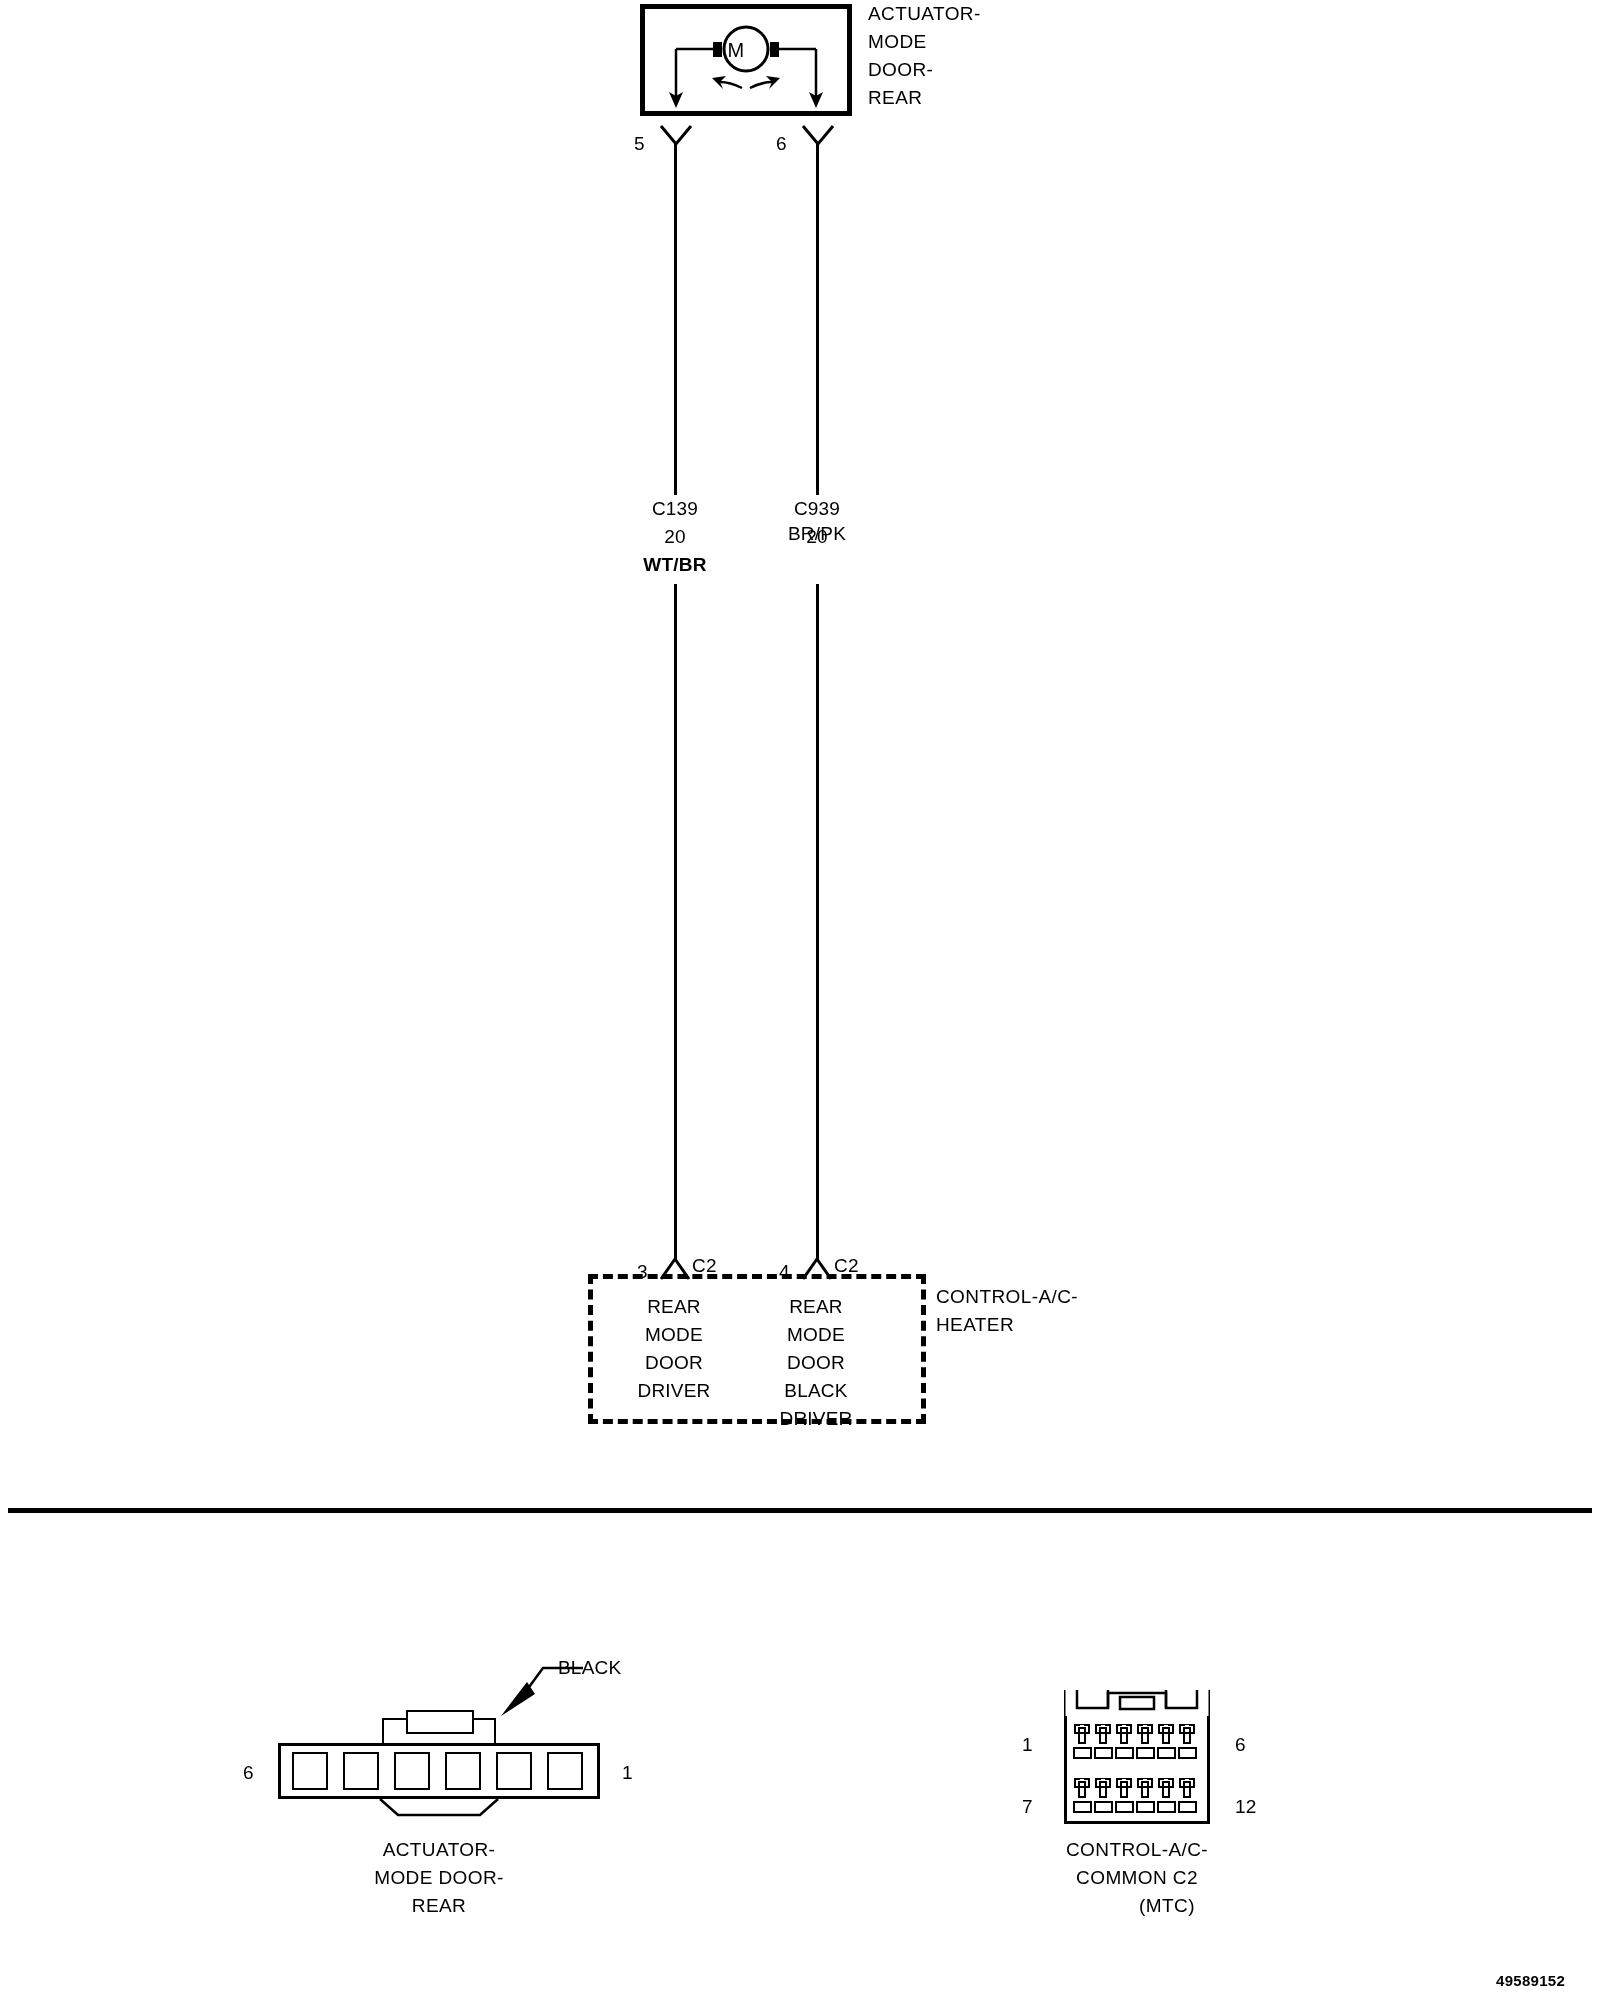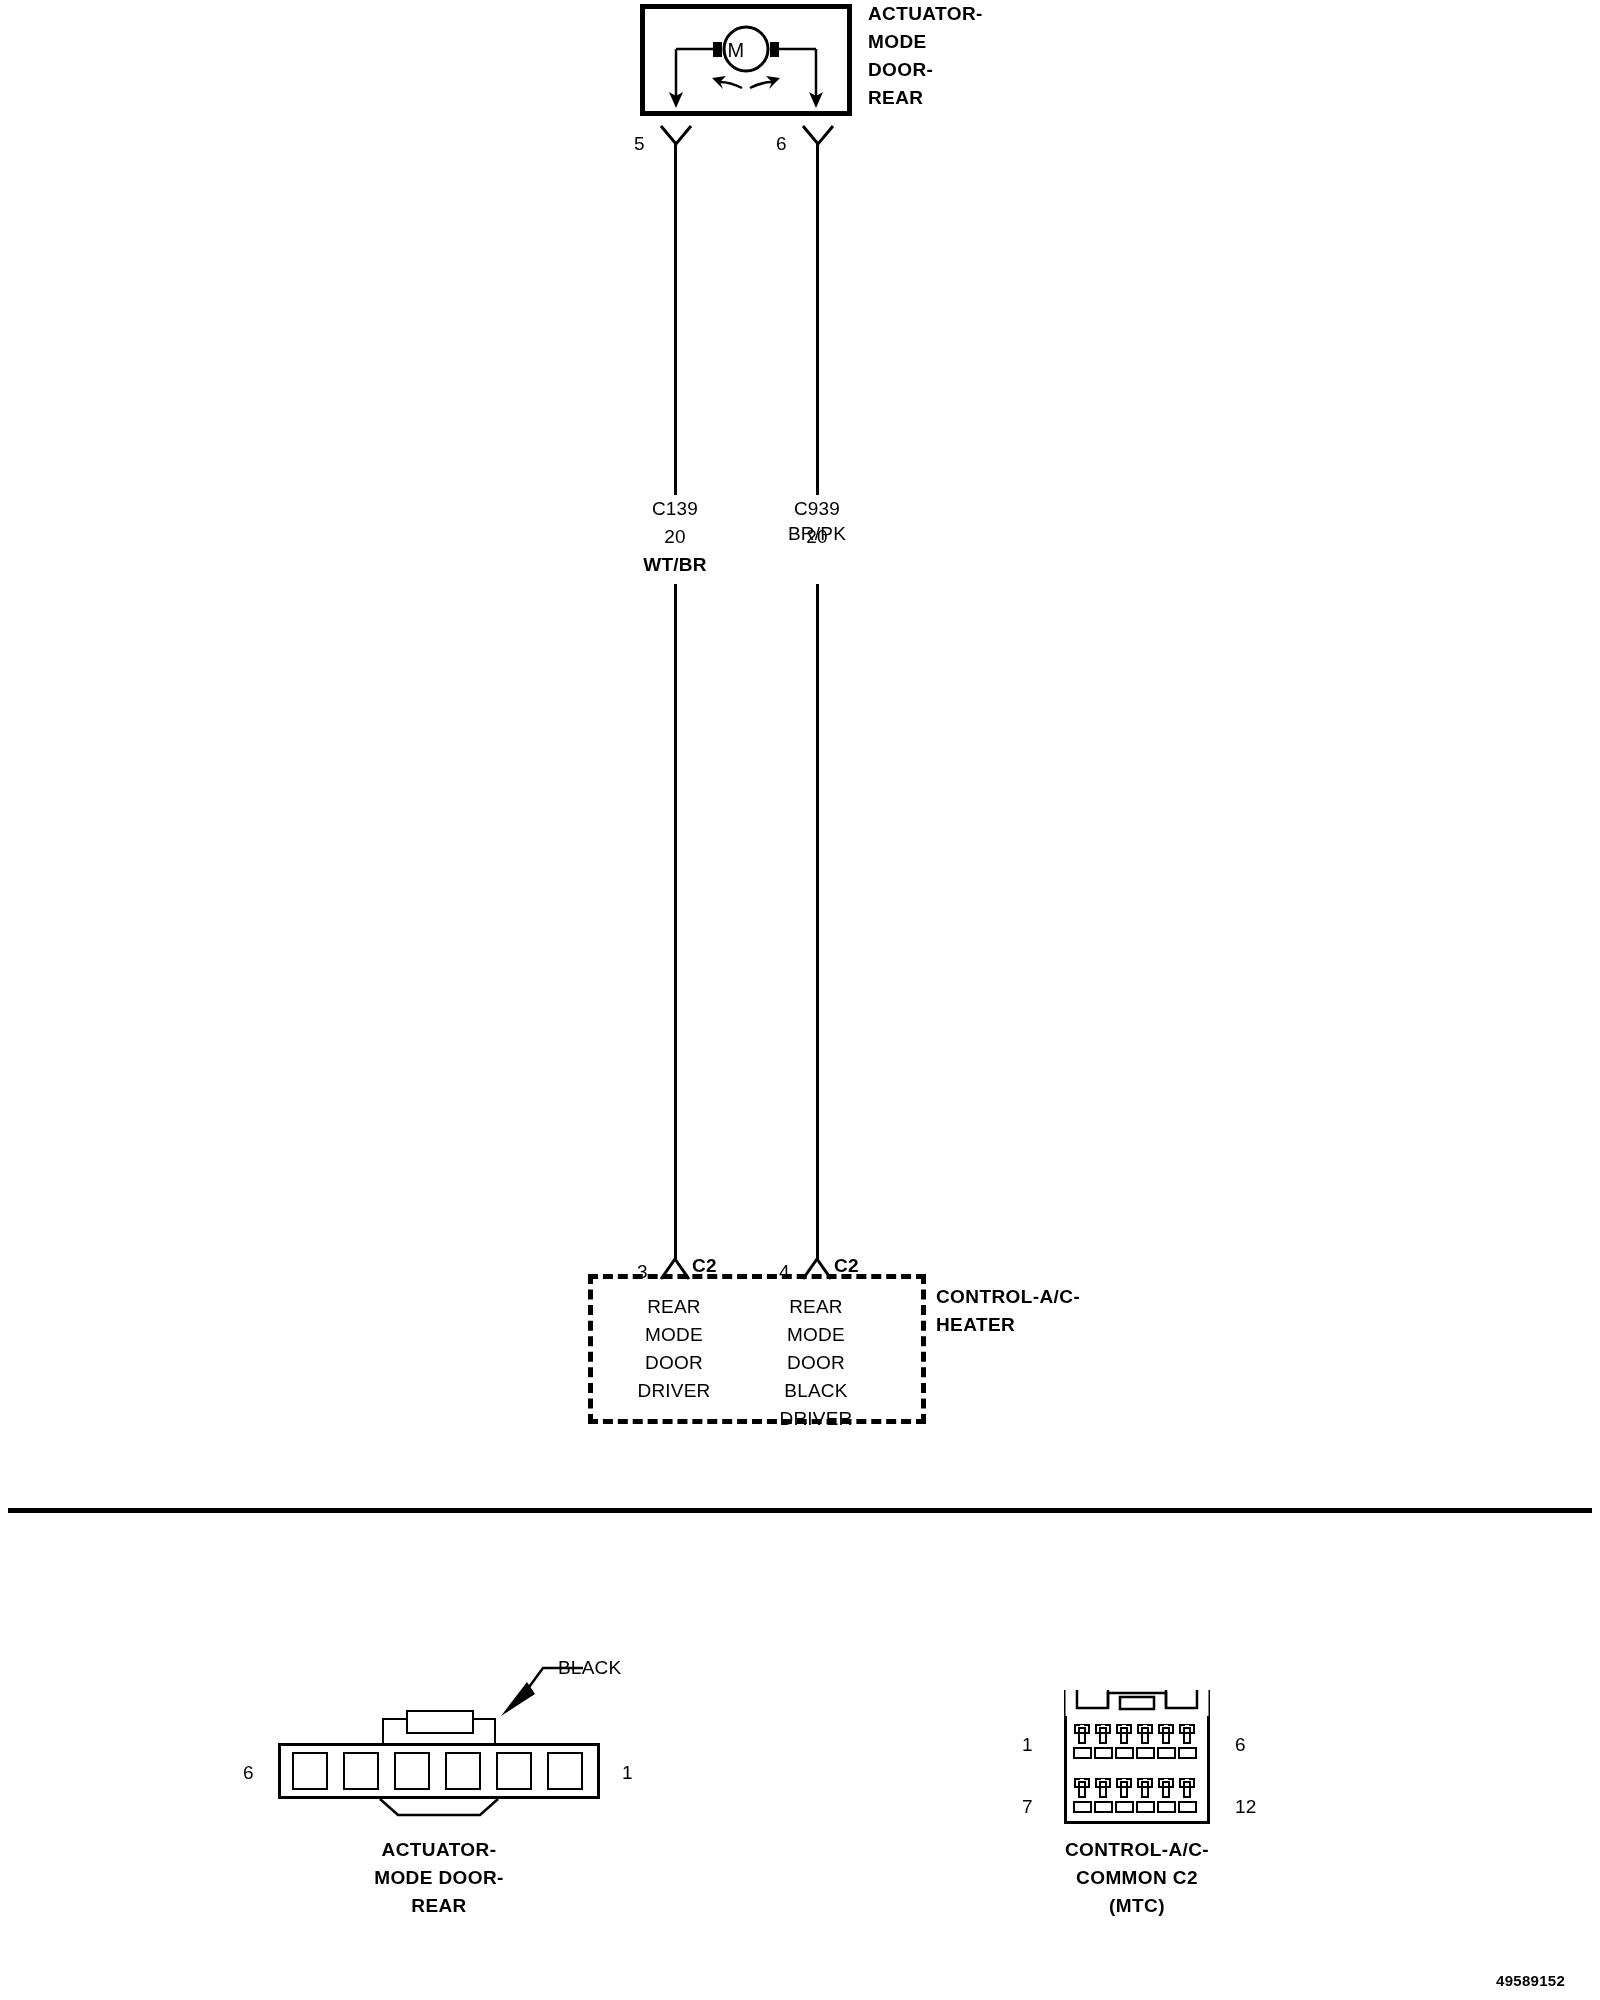--- a/index.html
+++ b/index.html
@@ -21,21 +21,21 @@
   .abs { position: absolute; }
 
   
   .lbl {
     font-size: 19px;
     line-height: 28px;
     letter-spacing: 0.2px;
     white-space: nowrap;
   }
   .lbl-bold {
-    font-weight: bold;
+    font-weight: normal;
     letter-spacing: 0.4px;
   }
   .lbl-center { text-align: center; }
 
   
   .comp-box {
     border: 5px solid #000;
     box-sizing: border-box;
   }
 
@@ -297,17 +297,17 @@
     </svg>
   </div>
 
   <div class="abs lbl" style="left:1022px; top:1731px;">1</div>
   <div class="abs lbl" style="left:1235px; top:1731px;">6</div>
   <div class="abs lbl" style="left:1022px; top:1793px;">7</div>
   <div class="abs lbl" style="left:1235px; top:1793px;">12</div>
 
   <div class="abs lbl lbl-bold lbl-center" style="left:987px; top:1836px; width:300px;">CONTROL-A/C-</div>
   <div class="abs lbl lbl-bold lbl-center" style="left:987px; top:1864px; width:300px;">COMMON C2</div>
-  <div class="abs lbl lbl-bold lbl-center" style="left:987px; top:1892px; width:300px;">(MTC)</div>
+  <div class="abs lbl lbl-bold lbl-center" style="left:1017px; top:1892px; width:300px;">(MTC)</div>
 
   <div class="abs partno" style="left:1496px; top:1972px;">49589152</div>
 
 </div>
 
 </body></html>

